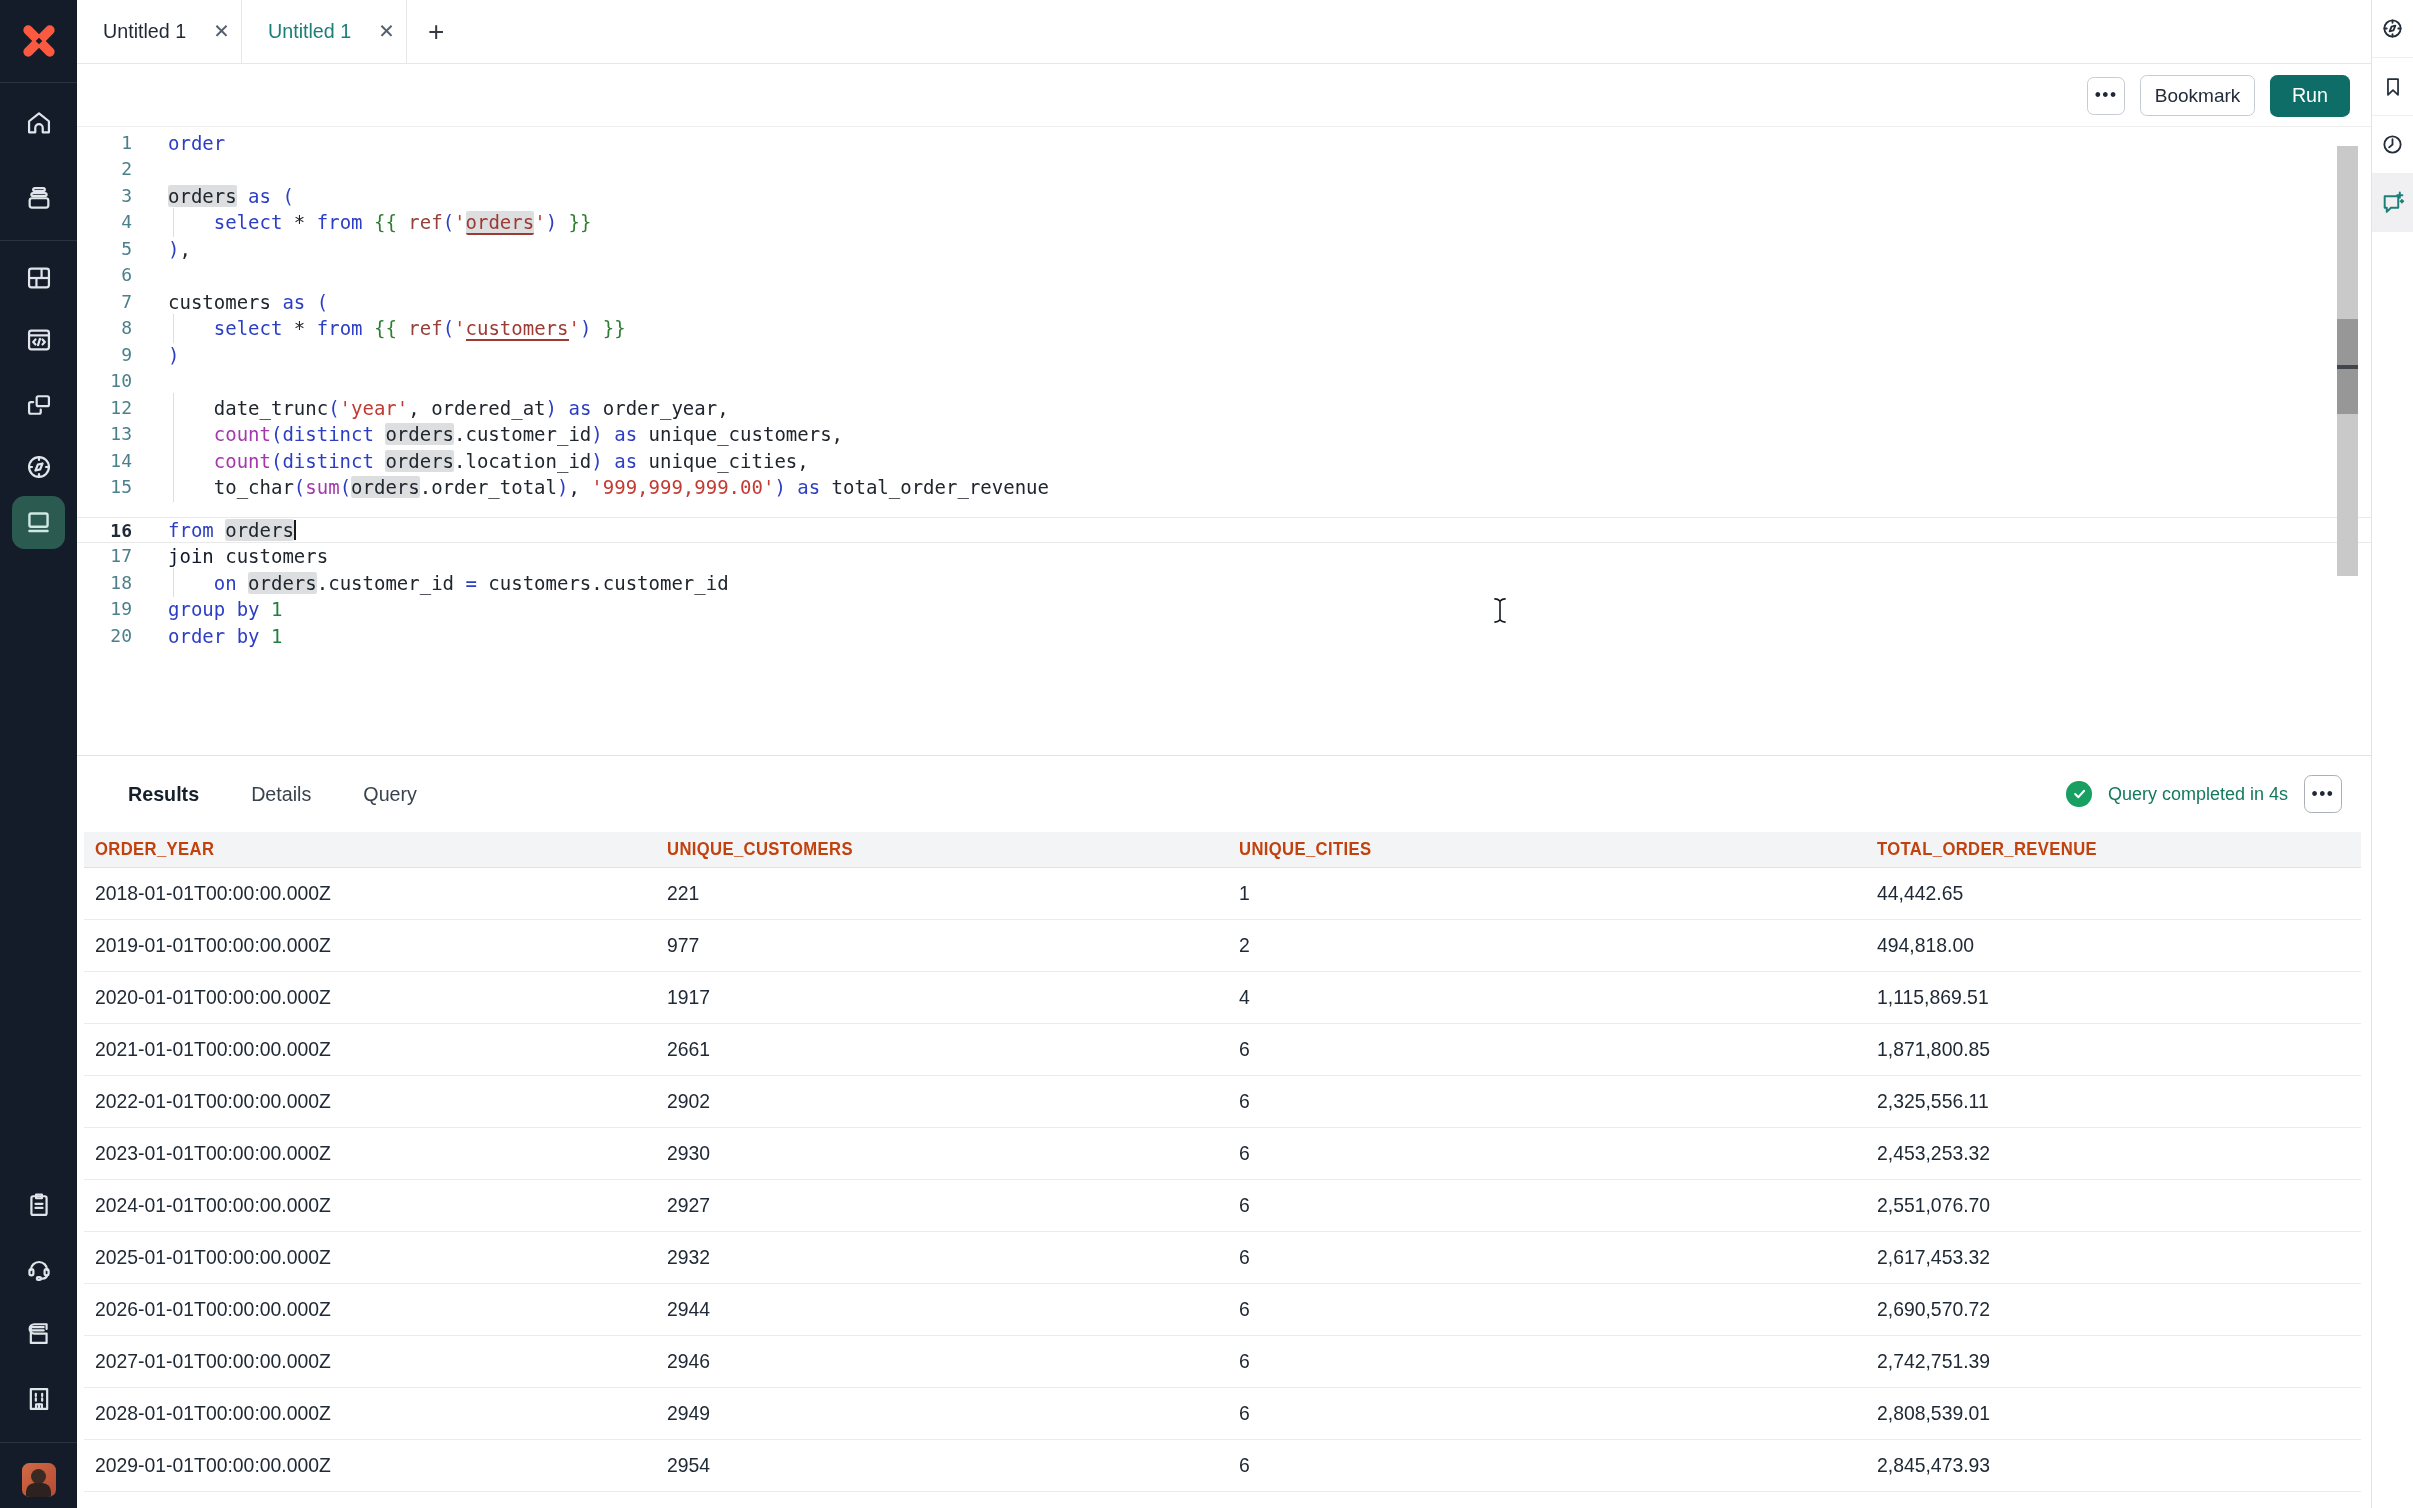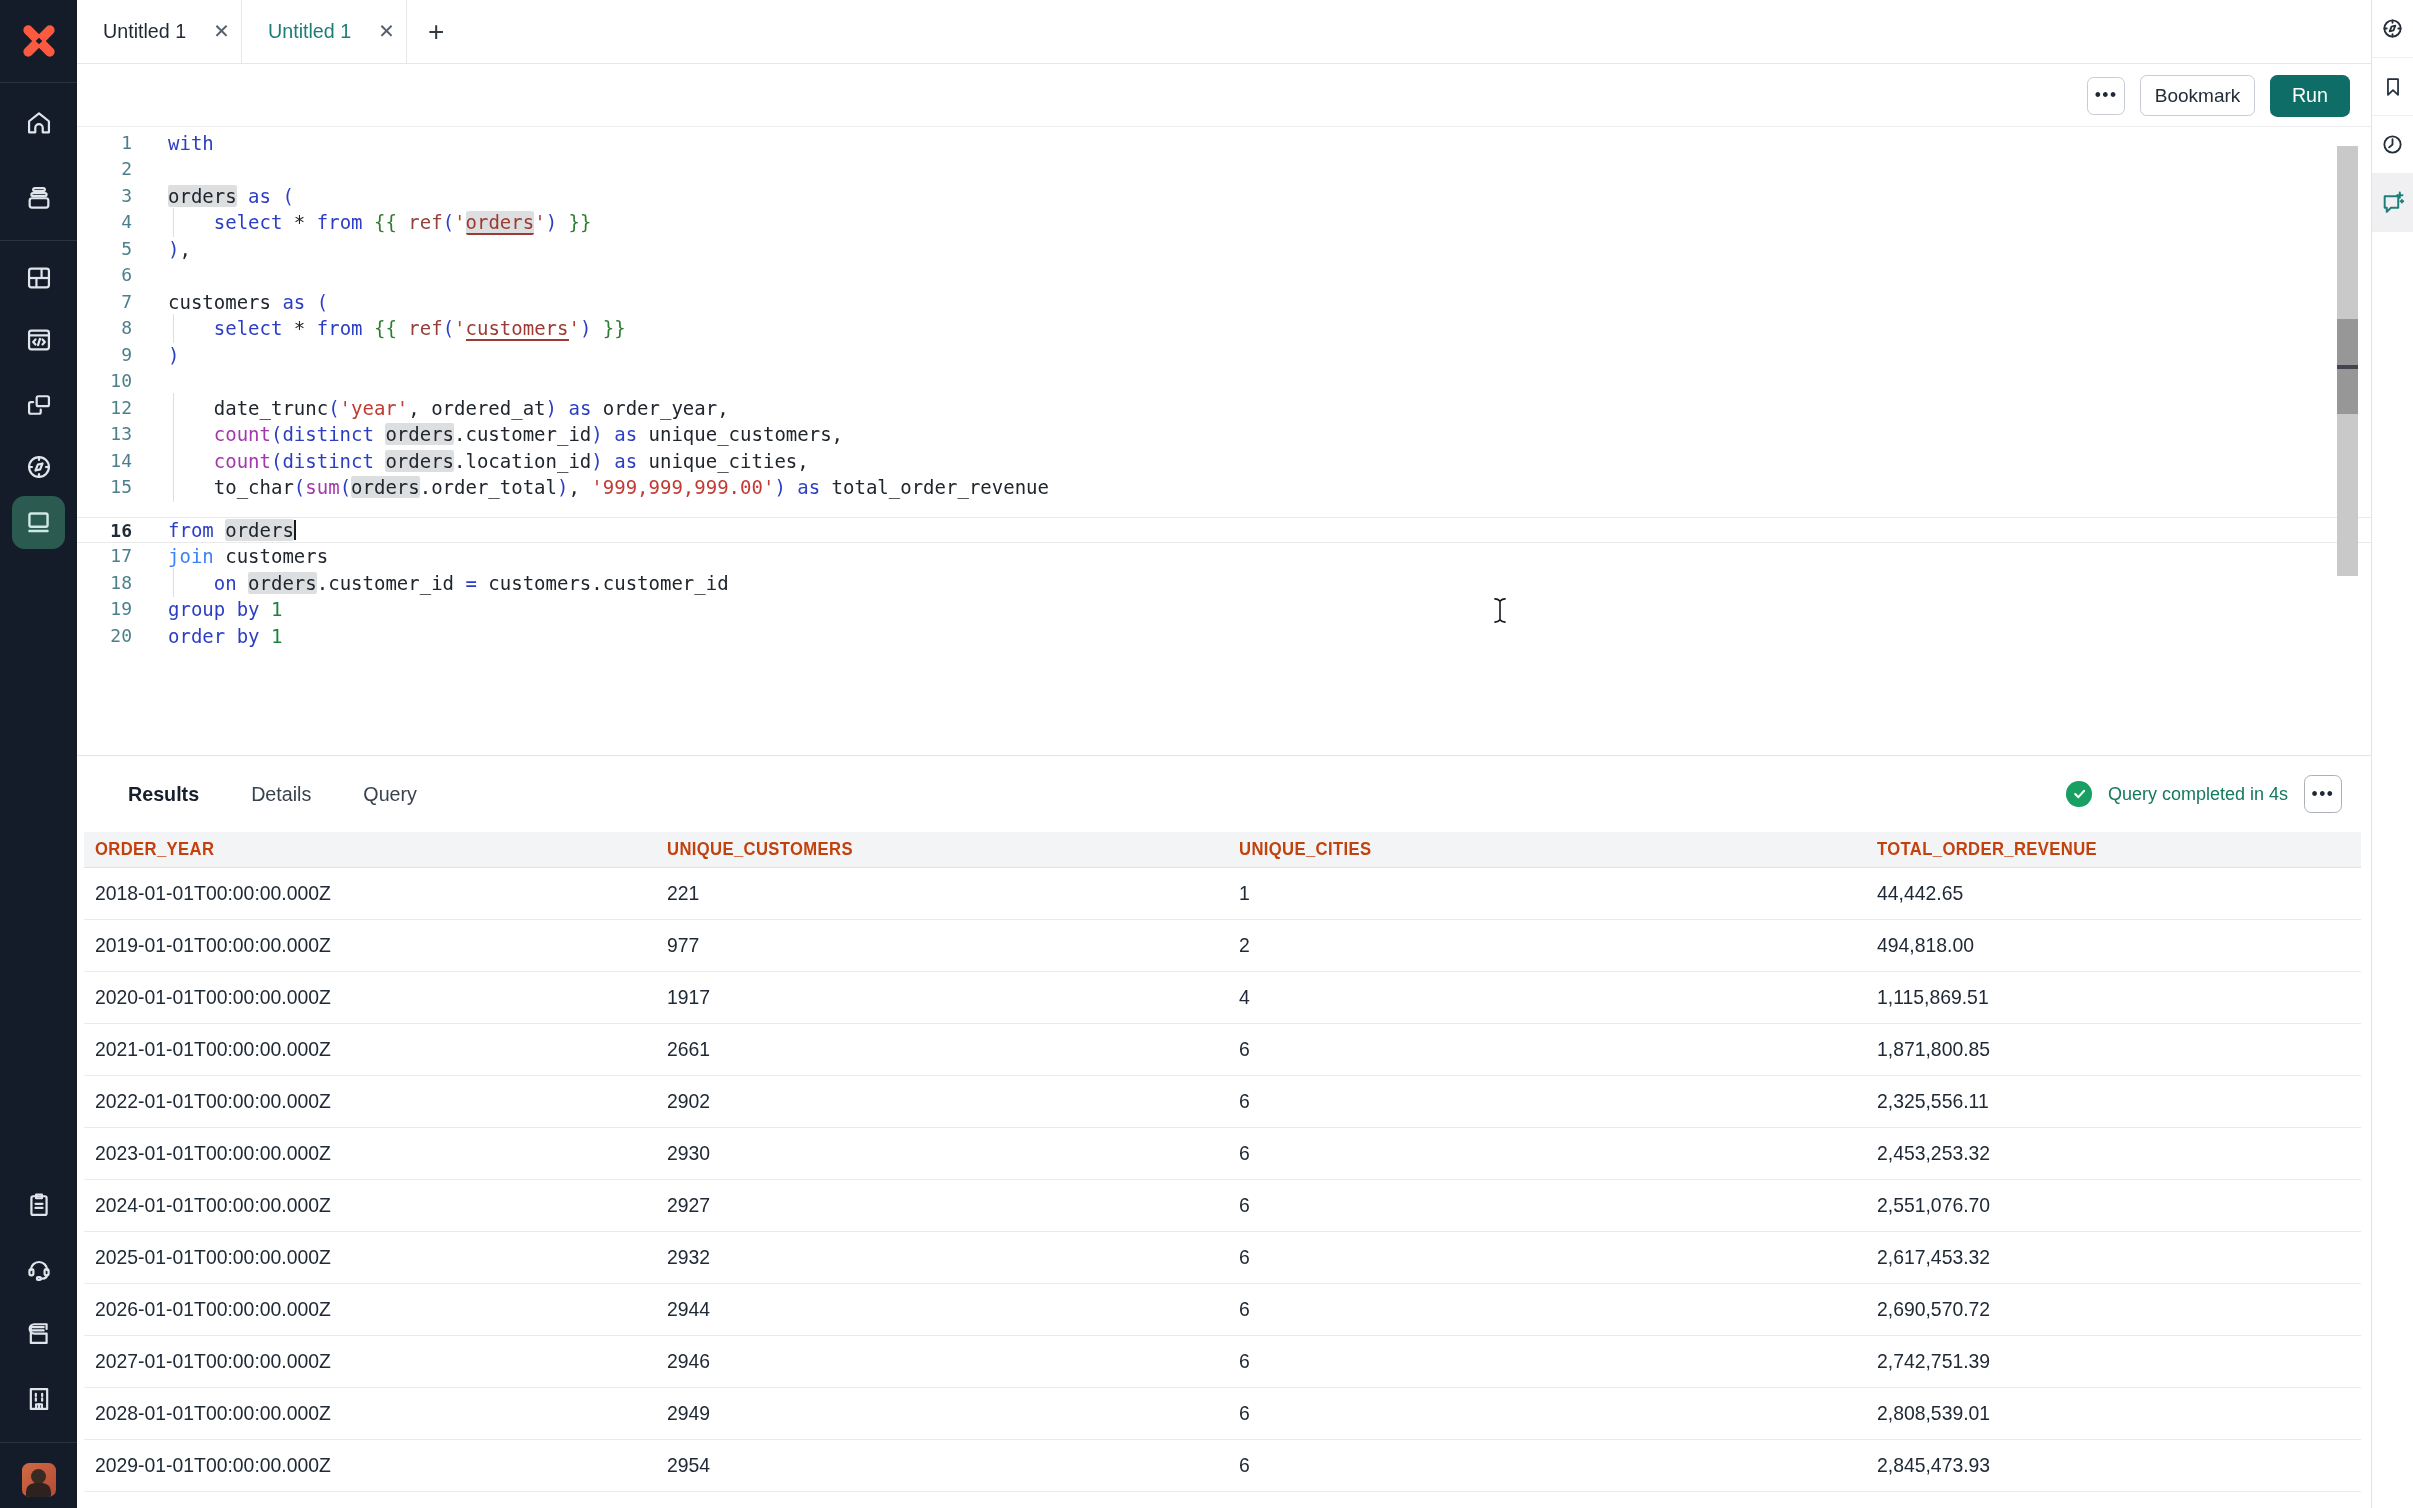--- a/index.html
+++ b/index.html
@@ -51,21 +51,21 @@
   
   #editor { position:absolute; left:0; top:127px; width:100%; height:628px; background:#fff; }
   #code-lines { position:absolute; left:0; top:2.9px; width:100%;
                 font-family:"DejaVu Sans Mono", monospace; font-size:19px; }
   .code-line { display:flex; height:26.5px; line-height:26.5px; white-space:pre; }
   .gut { width:55px; flex:none; text-align:right; color:#4a7f8b; font-size:18px; }
   .cbody { margin-left:36px; }
   .code-line.active { border-top:0.7px solid #e9e9e9; border-bottom:0.7px solid #e9e9e9;
                       line-height:25px;margin-top:16px; }
   .code-line.active .gut { color:#1f2a37; font-weight:700; }
-  .kw{color:#2c3ec4} .kwj{color:#3b82f6} .fn{color:#a437ad} .str{color:#c23a31}
+  .kw{color:#2c3ec4} .kwj{color:#0f172a} .fn{color:#a437ad} .str{color:#c23a31}
   .ref{color:#95403a} .num{color:#1f8040} .brace{color:#2f7d32} .paren{color:#2c3ec4}
   .id{color:#20262e}
   .hl{background:#dcdee0;border-radius:2.2px}
   .reflink{color:#9c3a33;border-bottom:2.2px solid #9c3a33}
   .ind{position:relative}
   .ind::before{content:"";position:absolute;left:5.1px;top:-3.6px;bottom:-3.6px;width:0.7px;background:#dedede}
   .caret{display:inline-block;width:2.2px;height:20.4px;background:#15181c;vertical-align:-3.6px}
 
   .sb-track { position:absolute; left:2260px; top:19px; width:21px; height:430px; background:#c9c9c9; }
   .sb-thumb { position:absolute; left:0; top:173px; width:100%; height:95px; background:#979797; }
@@ -231,21 +231,21 @@
   </div>
 
   <div id="toolbar">
     <div class="btn-square">•••</div>
     <div class="btn-bookmark">Bookmark</div>
     <button class="btn-run">Run</button>
   </div>
 
   <div id="editor">
     <div id="code-lines">
-        <div class="code-line"><span class="gut">1</span><span class="cbody"><span class="kw">with</span></span></div>
+        <div class="code-line"><span class="gut">1</span><span class="cbody"><span class="kw">order</span></span></div>
         <div class="code-line"><span class="gut">2</span><span class="cbody"></span></div>
         <div class="code-line"><span class="gut">3</span><span class="cbody"><span class="id hl">orders</span><span class="id"> </span><span class="kw">as</span><span class="id"> </span><span class="paren">(</span></span></div>
         <div class="code-line"><span class="gut">4</span><span class="cbody"><span class="id ind">    </span><span class="kw">select</span><span class="id"> </span><span class="id">*</span><span class="id"> </span><span class="kw">from</span><span class="id"> </span><span class="brace">{{ </span><span class="ref">ref</span><span class="paren">(</span><span class="str">'</span><span class="reflink hl">orders</span><span class="str">'</span><span class="paren">)</span><span class="brace"> }}</span></span></div>
         <div class="code-line"><span class="gut">5</span><span class="cbody"><span class="paren">)</span><span class="id">,</span></span></div>
         <div class="code-line"><span class="gut">6</span><span class="cbody"></span></div>
         <div class="code-line"><span class="gut">7</span><span class="cbody"><span class="id">customers</span><span class="id"> </span><span class="kw">as</span><span class="id"> </span><span class="paren">(</span></span></div>
         <div class="code-line"><span class="gut">8</span><span class="cbody"><span class="id ind">    </span><span class="kw">select</span><span class="id"> </span><span class="id">*</span><span class="id"> </span><span class="kw">from</span><span class="id"> </span><span class="brace">{{ </span><span class="ref">ref</span><span class="paren">(</span><span class="str">'</span><span class="reflink">customers</span><span class="str">'</span><span class="paren">)</span><span class="brace"> }}</span></span></div>
         <div class="code-line"><span class="gut">9</span><span class="cbody"><span class="paren">)</span></span></div>
         <div class="code-line"><span class="gut">10</span><span class="cbody"></span></div>
         <div class="code-line"><span class="gut">12</span><span class="cbody"><span class="id ind">    </span><span class="id">date_trunc</span><span class="paren">(</span><span class="str">'year'</span><span class="id">, ordered_at</span><span class="paren">)</span><span class="id"> </span><span class="kw">as</span><span class="id"> order_year,</span></span></div>

